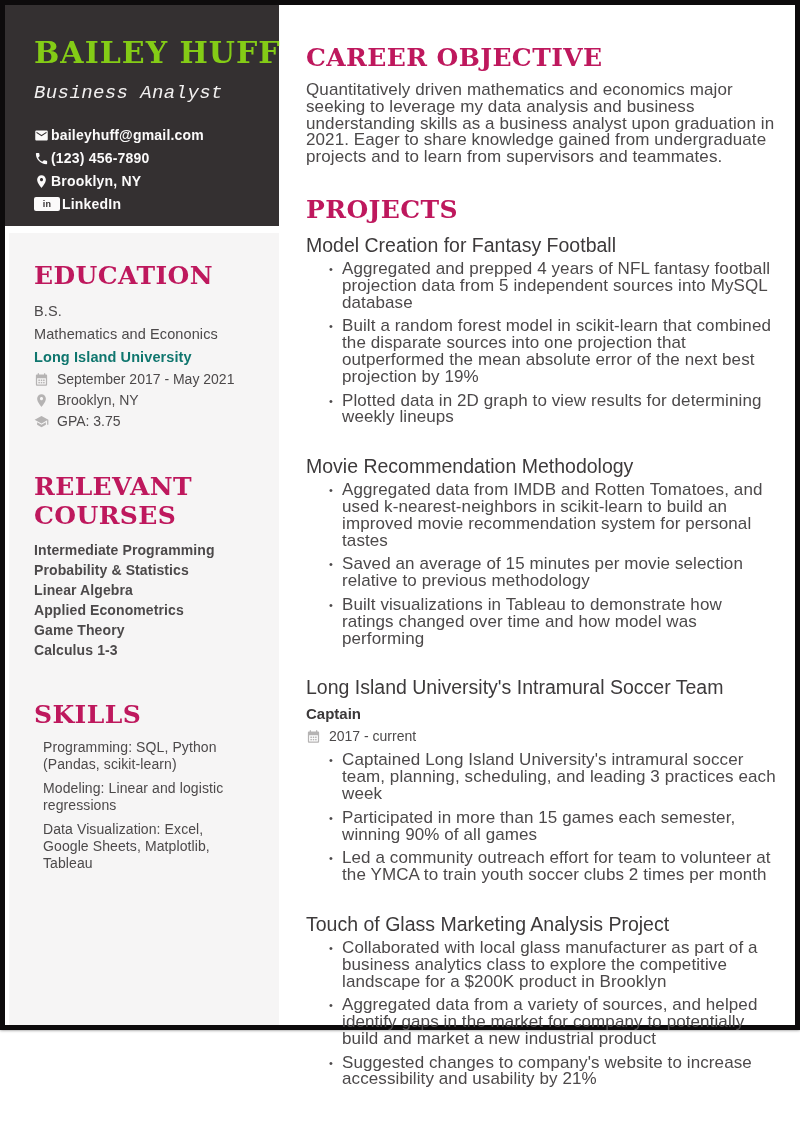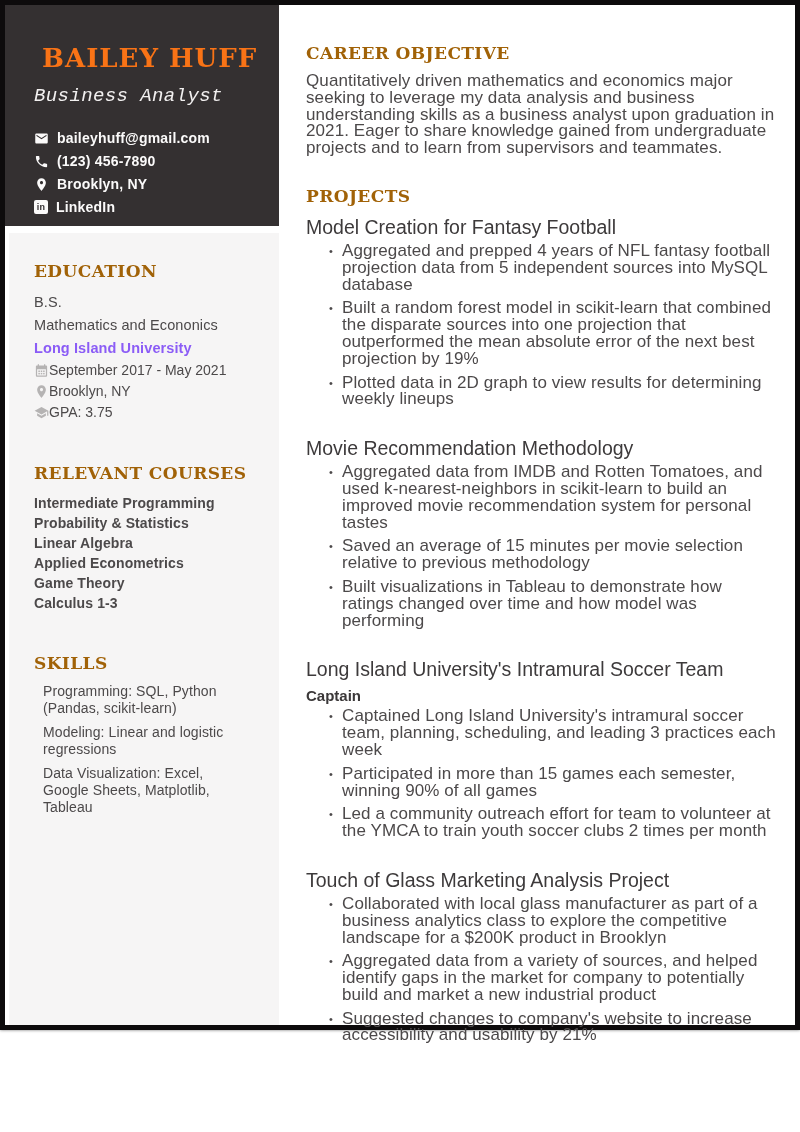--- a/index.html
+++ b/index.html
@@ -21,55 +21,55 @@
   
   .dark-header {
     position: absolute; left: 0; top: 0;
     width: 274px; height: 221px;
     background: #343031;
     color: #ffffff;
     padding: 30px 18px 0 29px;
   }
   .person-name {
     font-family: "DejaVu Serif", "Liberation Serif", serif;
-    font-weight: 700; font-size: 26px; letter-spacing: 1px;
-    color: #f97316; margin: 8px; white-space: nowrap;
+    font-weight: 700; font-size: 30px; letter-spacing: 1px;
+    color: #84cc16; margin: 0; white-space: nowrap;
   }
   .person-title {
     font-family: Liberation Mono, monospace;
     font-style: italic; font-size: 19px; letter-spacing: .4px;
     color: #f2f0f0; margin-top: 12px;
   }
   .contacts { margin-top: 23px; }
   .contact-row {
-    display: flex; align-items: center; gap: 8px;
+    display: flex; align-items: center; gap: 2px;
     font-size: 14px; font-weight: 600; letter-spacing: .2px;
     color: #fbfafa; margin-bottom: 7px;
   }
   .contact-row .ic { width: 15px; height: 15px; flex: 0 0 15px; display: inline-flex; }
   .contact-row .ic svg { width: 15px; height: 15px; fill: #fbfafa; }
-  .li-box { width: 14px; height: 14px; background: #fbfafa; border-radius: 2px;
+  .li-box { width: 26px; height: 14px; background: #fbfafa; border-radius: 2px;
             display: flex; align-items: center; justify-content: center;
             font-size: 9px; font-weight: 700; color: #343031; line-height: 1; }
   
   .sidebar {
     position: absolute; left: 4px; top: 228px;
     width: 270px; height: 792px;
     background: #f6f5f5;
     padding: 28px 22px 0 25px;
   }
   .side-heading, .main-heading {
     font-family: "DejaVu Serif", "Liberation Serif", serif;
-    font-weight: 700; font-size: 17px; letter-spacing: .4px;
-    color: #a16207; margin: 0 0 10px 0;
+    font-weight: 700; font-size: 25px; letter-spacing: .4px;
+    color: #be185d; margin: 0 0 10px 0;
   }
   .edu-line { font-size: 14.5px; color: #4c494a; line-height: 23px; letter-spacing: .1px; }
-  .edu-school { font-weight: 700; color: #8b5cf6; }
+  .edu-school { font-weight: 700; color: #0f766e; }
   .meta-row {
-    display: flex; align-items: center; 
+    display: flex; align-items: center; gap: 8px;
     font-size: 14px; color: #4c494a; line-height: 21px;
   }
   .meta-row .ic { width: 15px; height: 15px; flex: 0 0 15px; display: inline-flex; }
   .meta-row .ic svg { width: 15px; height: 15px; fill: #b5b3b3; }
   .side-section { margin-bottom: 40px; }
   .courses-list { margin: 0; padding: 0; list-style: none; font-weight: bold; }
   .courses-list li { font-size: 14px; color: #4c494a; line-height: 20px; letter-spacing: .1px; }
   .skills-list { margin: 9px; padding: 0; list-style: none; }
   .skills-list li { font-size: 14px; color: #4c494a; line-height: 17px; margin-bottom: 7px; letter-spacing: .1px; }
   
@@ -224,20 +224,34 @@
         <ul class="bullets">
           <li>Aggregated data from IMDB and Rotten Tomatoes, and used k-nearest-neighbors in scikit-learn to build an improved movie recommendation system for personal tastes</li>
           <li>Saved an average of 15 minutes per movie selection relative to previous methodology</li>
           <li>Built visualizations in Tableau to demonstrate how ratings changed over time and how model was performing</li>
         </ul>
       </div>
 
       <div class="project">
         <h3 class="project-title">Long Island University's Intramural Soccer Team</h3>
         <div class="project-role">Captain</div>
+        <div class="meta-row project-date">
+          <span class="ic">
+            <svg viewBox="0 0 24 24">
+                <path d="M19 4h-1V2h-2v2H8V2H6v2H5c-1.1 0-2 .9-2 2v14c0 1.1.9 2 2 2h14c1.1 0 2-.9 2-2V6c0-1.1-.9-2-2-2zm0 16H5V10h14v10z"></path>
+                <rect x="7" y="12" width="2.4" height="2.4"></rect>
+                <rect x="10.8" y="12" width="2.4" height="2.4"></rect>
+                <rect x="14.6" y="12" width="2.4" height="2.4"></rect>
+                <rect x="7" y="15.8" width="2.4" height="2.4"></rect>
+                <rect x="10.8" y="15.8" width="2.4" height="2.4"></rect>
+                <rect x="14.6" y="15.8" width="2.4" height="2.4"></rect>
+              </svg>
+          </span>
+          <span>2017 - current</span>
+        </div>
         <ul class="bullets">
           <li>Captained Long Island University's intramural soccer team, planning, scheduling, and leading 3 practices each week</li>
           <li>Participated in more than 15 games each semester, winning 90% of all games</li>
           <li>Led a community outreach effort for team to volunteer at the YMCA to train youth soccer clubs 2 times per month</li>
         </ul>
       </div>
 
       <div class="project">
         <h3 class="project-title">Touch of Glass Marketing Analysis Project</h3>
         <ul class="bullets">

